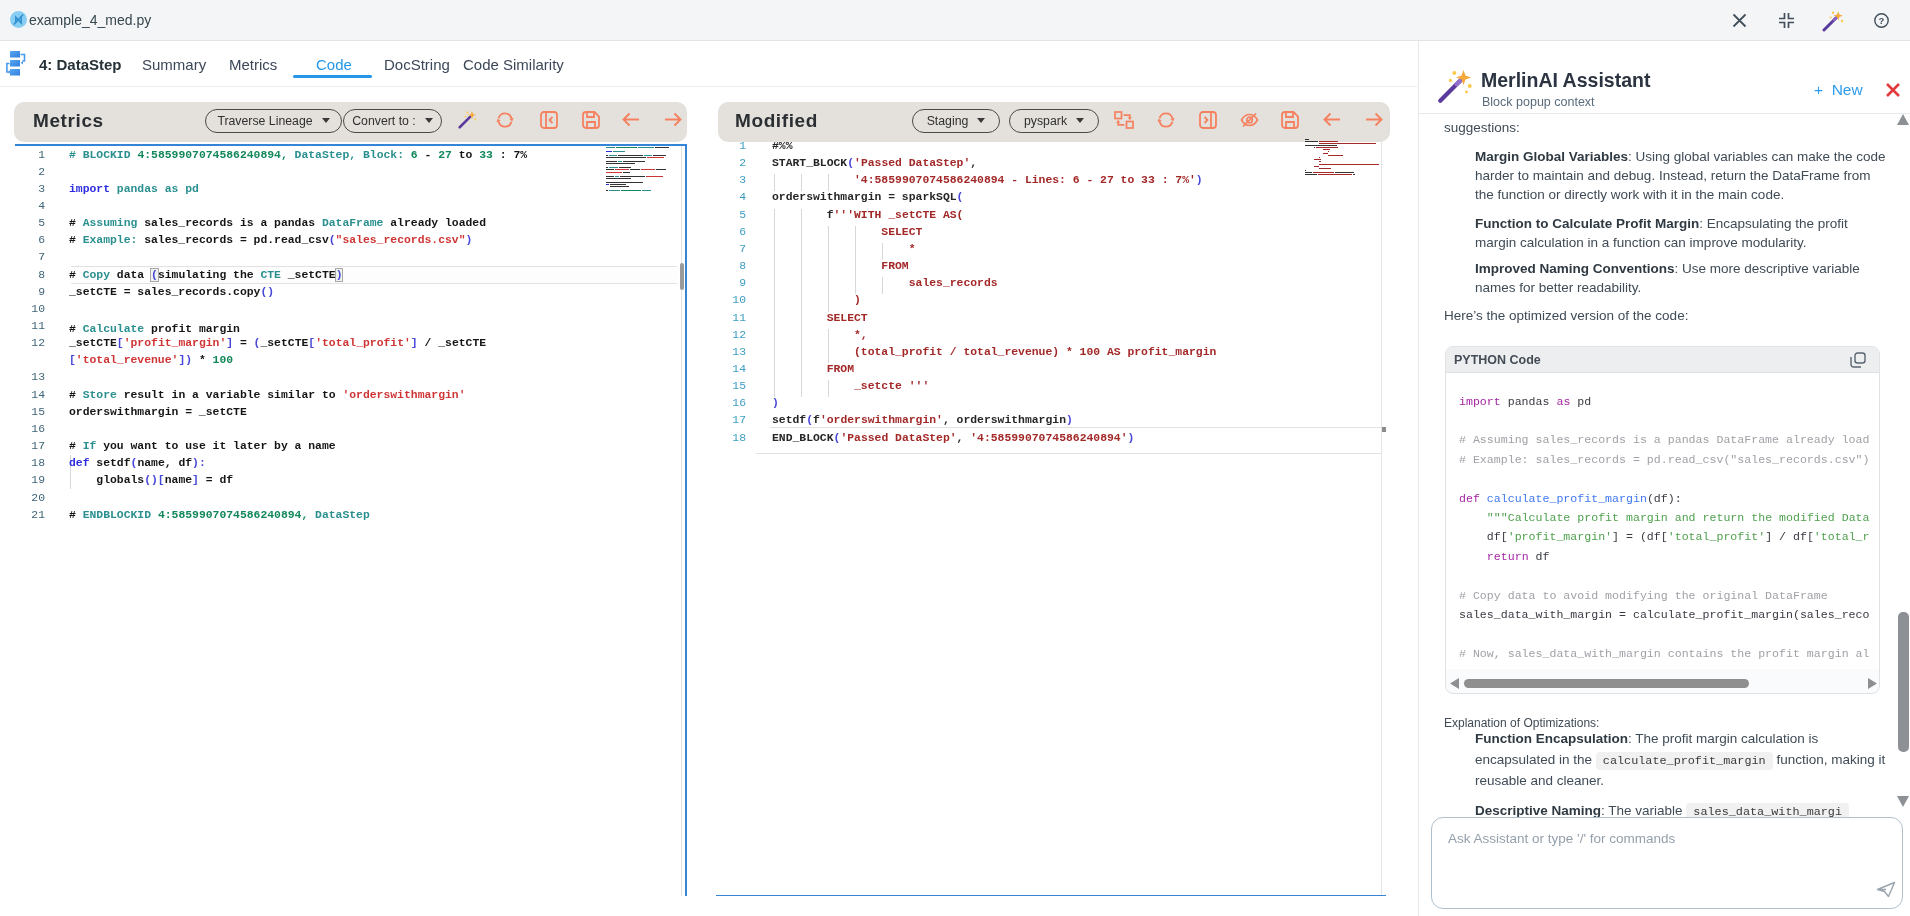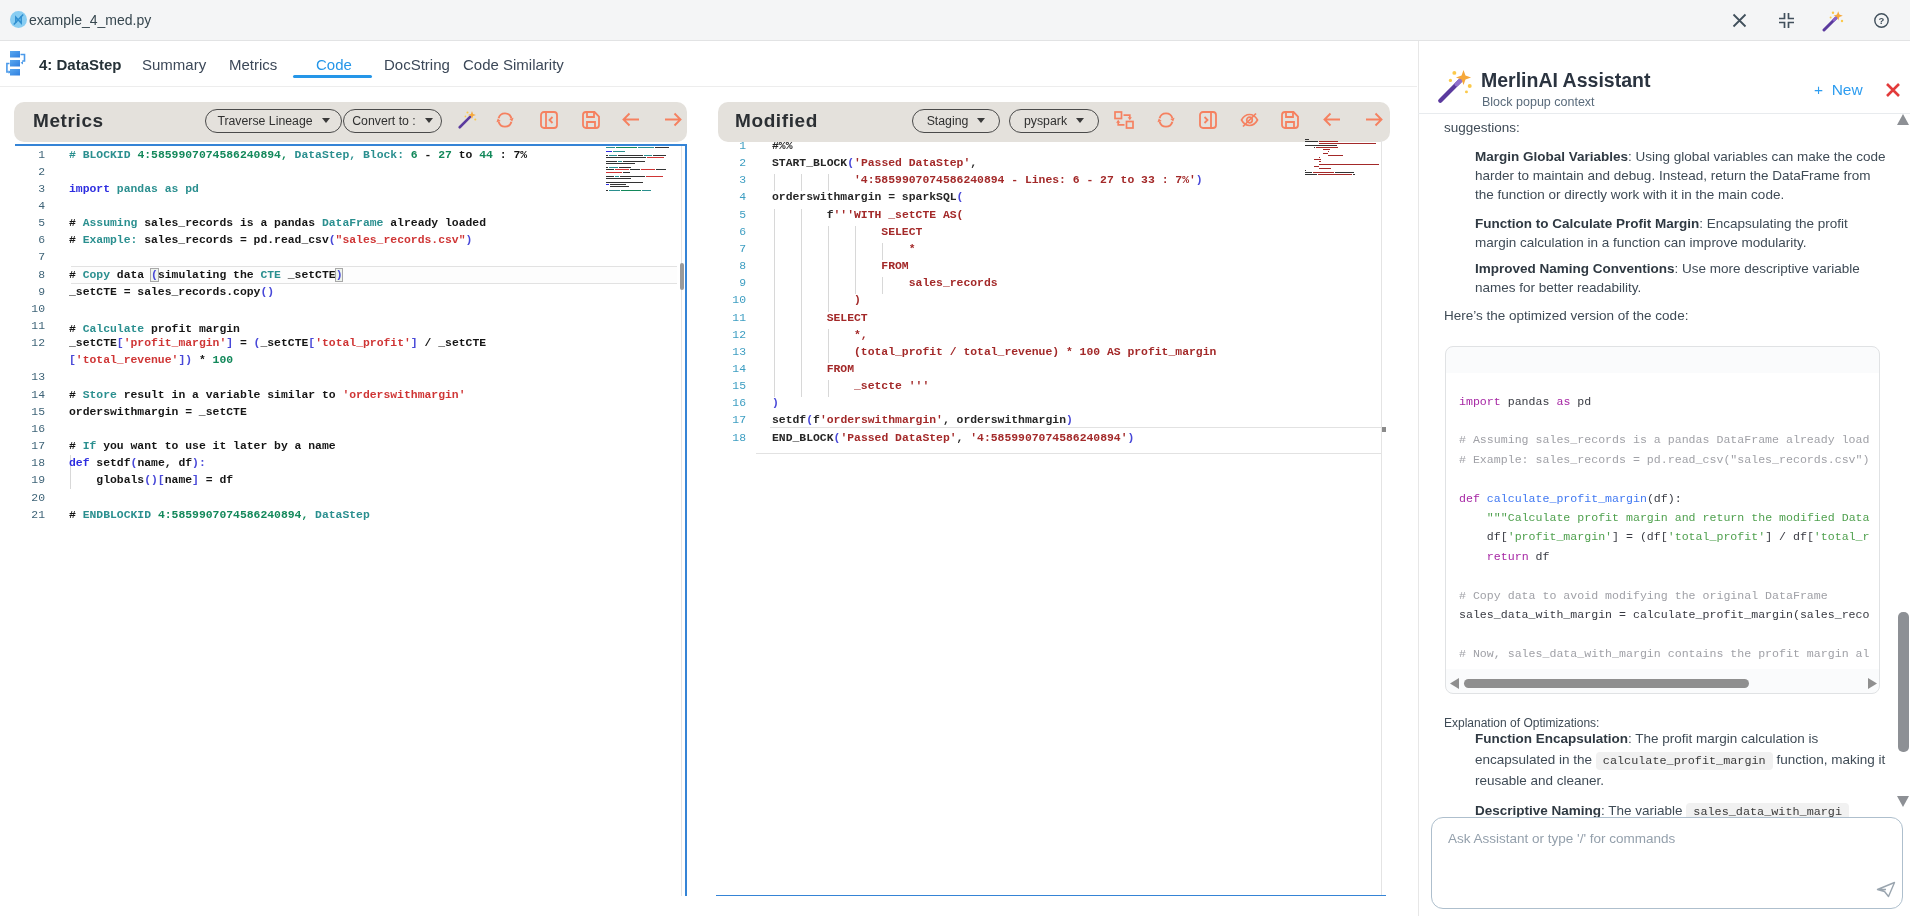--- a/index.html
+++ b/index.html
@@ -198,21 +198,21 @@
 <div class="gut" style="left:20px;width:25px;top:240.1px">14</div>
 <div class="gut" style="left:20px;width:25px;top:257.25px">15</div>
 <div class="gut" style="left:20px;width:25px;top:274.4px">16</div>
 <div class="gut" style="left:20px;width:25px;top:291.55px">17</div>
 <div class="gut" style="left:20px;width:25px;top:308.7px">18</div>
 <div class="gut" style="left:20px;width:25px;top:325.85px">19</div>
 <div class="gut" style="left:20px;width:25px;top:343px">20</div>
 <div class="gut" style="left:20px;width:25px;top:360.15px">21</div>
 </div>
 <div class="cm" id="lcode" style="position:absolute;left:69px;top:146.5px;color:#151515">
-<div class="row" style="top:0px"><span class="t"># BLOCKID</span> <span class="g">4:5859907074586240894,</span> <span class="t">DataStep, Block:</span> <span class="g">6</span> - <span class="g">27</span> to <span class="g">44</span> : 7%</div>
+<div class="row" style="top:0px"><span class="t"># BLOCKID</span> <span class="g">4:5859907074586240894,</span> <span class="t">DataStep, Block:</span> <span class="g">6</span> - <span class="g">27</span> to <span class="g">33</span> : 7%</div>
 <div class="row" style="top:34.3px"><span class="kw">import</span> <span class="t">pandas as pd</span></div>
 <div class="row" style="top:68.6px"># <span class="t">Assuming</span> sales_records is a pandas <span class="t">DataFrame</span> already loaded</div>
 <div class="row" style="top:85.75px"># <span class="t">Example:</span> sales_records = pd.read_csv<span class="pr">(</span><span class="rd">"sales_records.csv"</span><span class="pr">)</span></div>
 <div class="row" style="top:120.05px"># <span class="t">Copy</span> data <span class="mb">(</span>simulating the <span class="t">CTE</span> _setCTE<span class="mb">)</span></div>
 <div class="row" style="top:137.2px">_setCTE = sales_records.copy<span class="pr">()</span></div>
 <div class="row" style="top:174px"># <span class="t">Calculate</span> profit margin</div>
 <div class="row" style="top:188.65px">_setCTE<span class="pr">[</span><span class="rd">'profit_margin'</span><span class="pr">]</span> = <span class="pr">(</span>_setCTE<span class="pr">[</span><span class="rd">'total_profit'</span><span class="pr">]</span> / _setCTE</div>
 <div class="row" style="top:205.8px"><span class="pr">[</span><span class="rd">'total_revenue'</span><span class="pr">])</span> * <span class="g">100</span></div>
 <div class="row" style="top:240.1px"># <span class="t">Store</span> result in a variable similar to <span class="rd">'orderswithmargin'</span></div>
 <div class="row" style="top:257.25px">orderswithmargin = _setCTE</div>
@@ -334,20 +334,27 @@
   </svg>
 <div class="abs" style="left:1418px;top:112.5px;width:492px;height:1px;background:#e8ebee"></div>
 
 <div class="abs" style="left:1444px;top:120px;font-size:13.5px;color:#3f4b56">suggestions:</div>
 <div class="abs" style="left:1475px;top:147px;font-size:13.5px;line-height:19px;color:#3f4b56"><b style="color:#2f3942">Margin Global Variables</b>: Using global variables can make the code<br>harder to maintain and debug. Instead, return the DataFrame from<br>the function or directly work with it in the main code.</div>
 <div class="abs" style="left:1475px;top:214px;font-size:13.5px;line-height:19px;color:#3f4b56"><b style="color:#2f3942">Function to Calculate Profit Margin</b>: Encapsulating the profit<br>margin calculation in a function can improve modularity.</div>
 <div class="abs" style="left:1475px;top:259px;font-size:13.5px;line-height:19px;color:#3f4b56"><b style="color:#2f3942">Improved Naming Conventions</b>: Use more descriptive variable<br>names for better readability.</div>
 <div class="abs" style="left:1444px;top:308px;font-size:13.5px;color:#3f4b56">Here’s the optimized version of the code:</div>
 
 <div class="abs" style="left:1445px;top:346px;width:435px;height:348px;border:1px solid #e0e2e4;border-radius:8px;background:#fafbfc;overflow:hidden">
+ <div style="height:26px;background:#eceef0;border-bottom:1px solid #dfe1e3;position:relative">
+   <div style="position:absolute;left:8px;top:6px;font-size:12.5px;font-weight:bold;color:#444c56">PYTHON Code</div>
+   <svg style="position:absolute;left:404px;top:5px" width="16" height="16" viewBox="0 0 16 16">
+        <rect x="5" y="1" width="10" height="10" rx="2.5" stroke="#5a6470" stroke-width="1.4" fill="none"></rect>
+        <path d="M11 15 H3.5 A2.5 2.5 0 0 1 1 12.5 V5" stroke="#5a6470" stroke-width="1.4" fill="none"></path>
+      </svg>
+ </div>
  <div class="pcode" style="position:absolute;left:14px;top:26px;width:421px;height:296px;background:#fff"></div>
  <div style="position:absolute;left:0;top:26px;width:14px;height:296px;background:#fff"></div>
 </div>
 <div id="pycode" class="abs" style="left:1459px;top:391.5px;font-family:'Liberation Mono',monospace;font-size:11.6px;line-height:19.4px;color:#383a42;white-space:pre;width:417px;overflow:hidden"><div><span class="pp">import</span> pandas <span class="pp">as</span> pd</div><div>&nbsp;</div><div><span class="pc"># Assuming sales_records is a pandas DataFrame already load</span></div><div><span class="pc"># Example: sales_records = pd.read_csv("sales_records.csv")</span></div><div>&nbsp;</div><div><span class="pp">def</span> <span class="pb">calculate_profit_margin</span>(df):</div><div>    <span class="ps">"""Calculate profit margin and return the modified Data</span></div><div>    df[<span class="ps">'profit_margin'</span>] = (df[<span class="ps">'total_profit'</span>] / df[<span class="ps">'total_r</span></div><div>    <span class="pp">return</span> df</div><div>&nbsp;</div><div><span class="pc"># Copy data to avoid modifying the original DataFrame</span></div><div>sales_data_with_margin = calculate_profit_margin(sales_reco</div><div>&nbsp;</div><div><span class="pc"># Now, sales_data_with_margin contains the profit margin al</span></div></div>
 
 <svg class="abs" style="left:1450px;top:678px" width="9" height="11" viewBox="0 0 9 11">
     <path d="M9 0 L0 5.5 L9 11 Z" fill="#8f8f8f"></path>
   </svg>
 <div class="abs" style="left:1464px;top:679px;width:285px;height:9px;background:#8f8f8f;border-radius:4.5px"></div>
 <svg class="abs" style="left:1868px;top:678px" width="9" height="11" viewBox="0 0 9 11">

